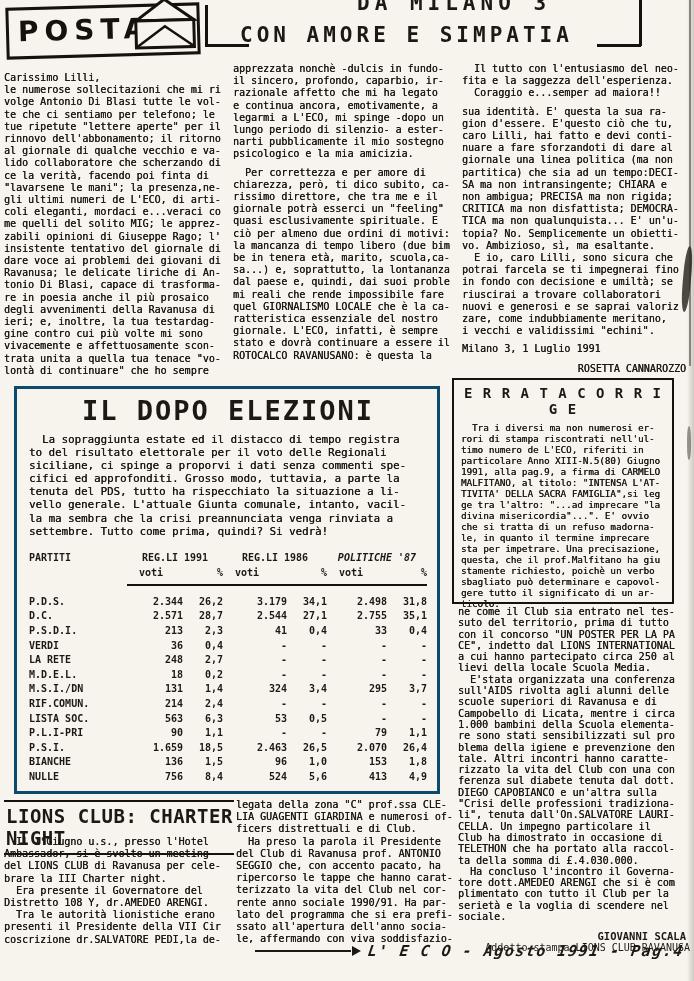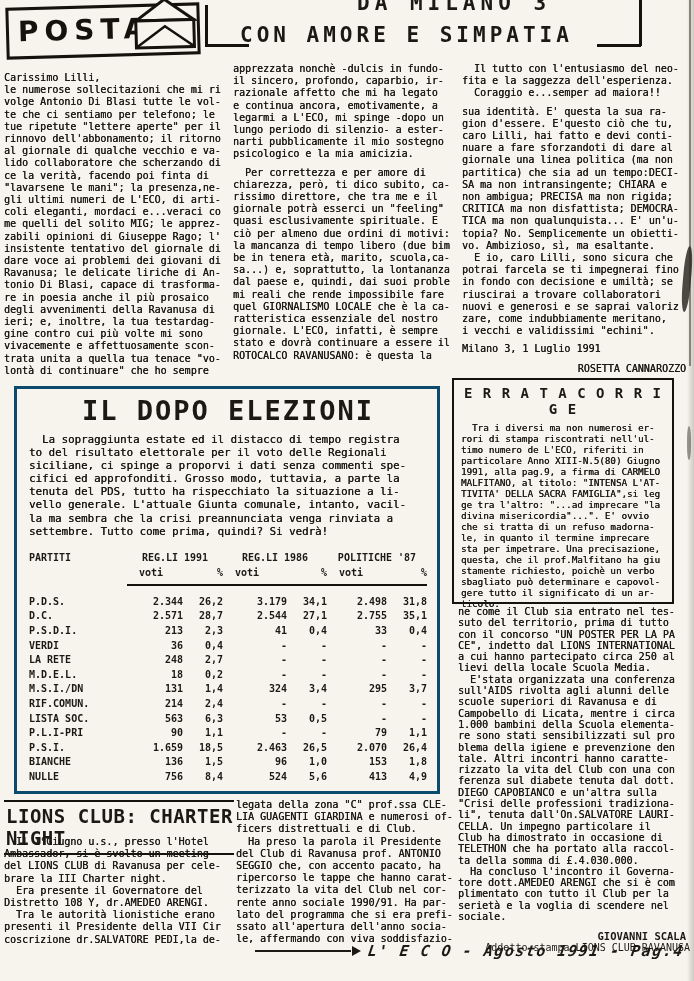--- a/index.html
+++ b/index.html
@@ -55,21 +55,21 @@
     border:3px solid #0c4a6e; box-sizing:border-box; padding:5px 10px 0 12px; }
   .elections-title { text-align:center; font-size:27px; font-weight:bold; letter-spacing:2px; margin:1px 0 7px 0; }
   .elections-intro { font-size:10.8px; line-height:13.1px; }
   .tbl { margin-top:12px; font-size:10px; font-weight:bold; }
   .tr { display:grid; grid-template-columns:98px 56px 40px 64px 40px 60px 40px; line-height:14.6px; }
   .tr .n { text-align:right; }
   .tr .p { text-align:left; }
   .head { line-height:15px; }
   .span2a { grid-column:2 / span 2; text-align:center; }
   .span2b { grid-column:4 / span 2; text-align:center; }
-  .span2c { grid-column:6 / span 2; text-align:center; }
+  .span2c { grid-column:6 / span 2; text-align:center;font-style:italic; }
   .sub .v { text-align:left; padding-left:12px; }
   .sub .pc { text-align:right; }
   .tbl-rule { margin:4px 0 9px 98px; border-top:2px solid #15110d; }
 
   
   .errata { position:absolute; left:452px; top:378px; width:222px; height:226px;
     border:2.5px solid #15110d; box-sizing:border-box; padding:5px 7px; }
   .errata-title { text-align:center; font-size:14px; font-weight:bold; letter-spacing:1px; margin:0 0 5px 0; }
   .errata-body { font-size:9.2px; line-height:11px; }
 

